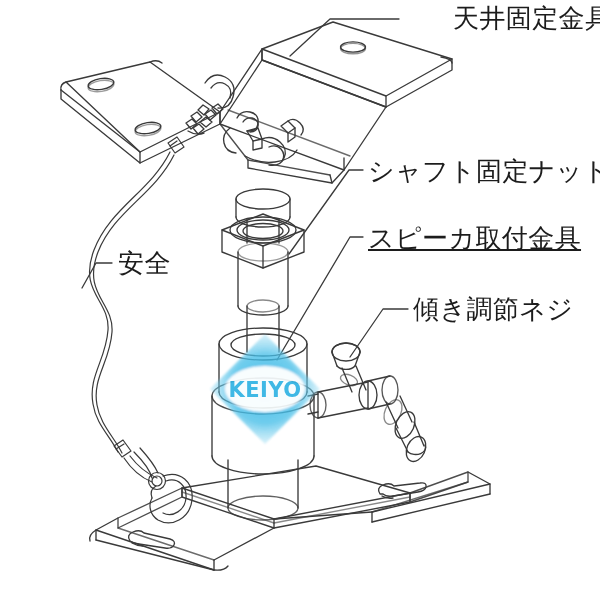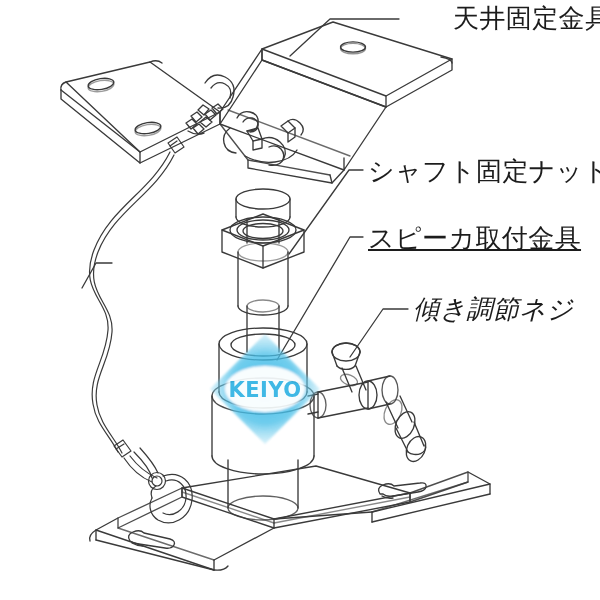--- a/index.html
+++ b/index.html
@@ -29,21 +29,21 @@
     font-size: 26px;
     line-height: 1.14;
     letter-spacing: 0.4px;
     white-space: pre;
     font-weight: 400;
   }
   .label-multiline { white-space: pre-line; }
   #lbl-ceiling  { left: 405px; top: 4px; margin-left: 48px; }
   #lbl-nut      { left: 368px; top: 157px; }
   #lbl-speaker  { left: 368px; top: 224px; text-decoration: underline; }
-  #lbl-tilt     { left: 413px; top: 295px; font-style: italic; }
+  #lbl-tilt     { left: 413px; top: 295px; }
   #lbl-wire     { left: 118px; top: 249px; }
   .wm-text {
     font-family: "DejaVu Sans", "Liberation Sans", sans-serif;
     font-weight: 700;
     font-size: 21px;
     letter-spacing: 0.5px;
   }
 </style>
 </head>
 <body>
@@ -314,15 +314,15 @@
   </svg>
 
   <div class="label" id="lbl-ceiling">天井固定金具</div>
 
   <div class="label" id="lbl-nut">シャフト固定ナット</div>
 
   <div class="label" id="lbl-speaker">スピーカ取付金具</div>
 
   <div class="label" id="lbl-tilt">傾き調節ネジ</div>
 
-  <div class="label label-multiline" id="lbl-wire"><br></div>
+  <div class="label label-multiline" id="lbl-wire"><span>安全</span><br></div>
 
 </div>
 
 </body></html>

